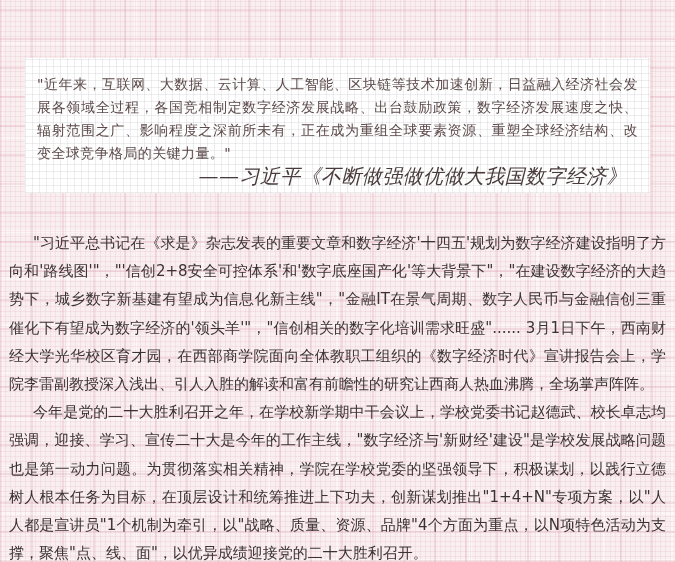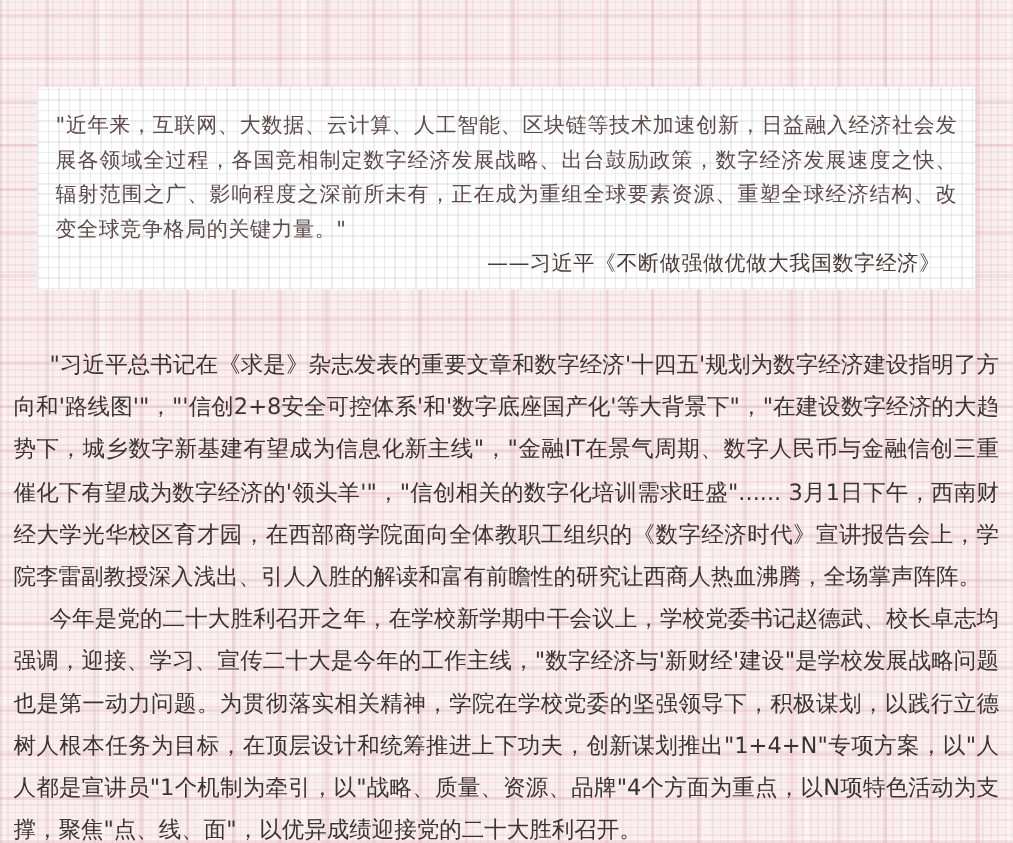--- a/index.html
+++ b/index.html
@@ -36,25 +36,26 @@
   .quote-text {
     color: #5d4a4a;
     font-size: 14px;
     line-height: 23px;
     letter-spacing: 0.4px;
     text-align: justify;
   }
 
   .quote-attribution {
     color: #493b3b;
-    font-size: 14px;
+    font-size: 20px;
     line-height: 23px;
     letter-spacing: 0.4px;
     text-align: right;
     padding-right: 11px;
+    font-style: italic;
   }
 
   .article {
     position: absolute;
     left: 9px;
     top: 229px;
     width: 657px;
     color: #3b3333;
     font-size: 15px;
     line-height: 28.2px;

